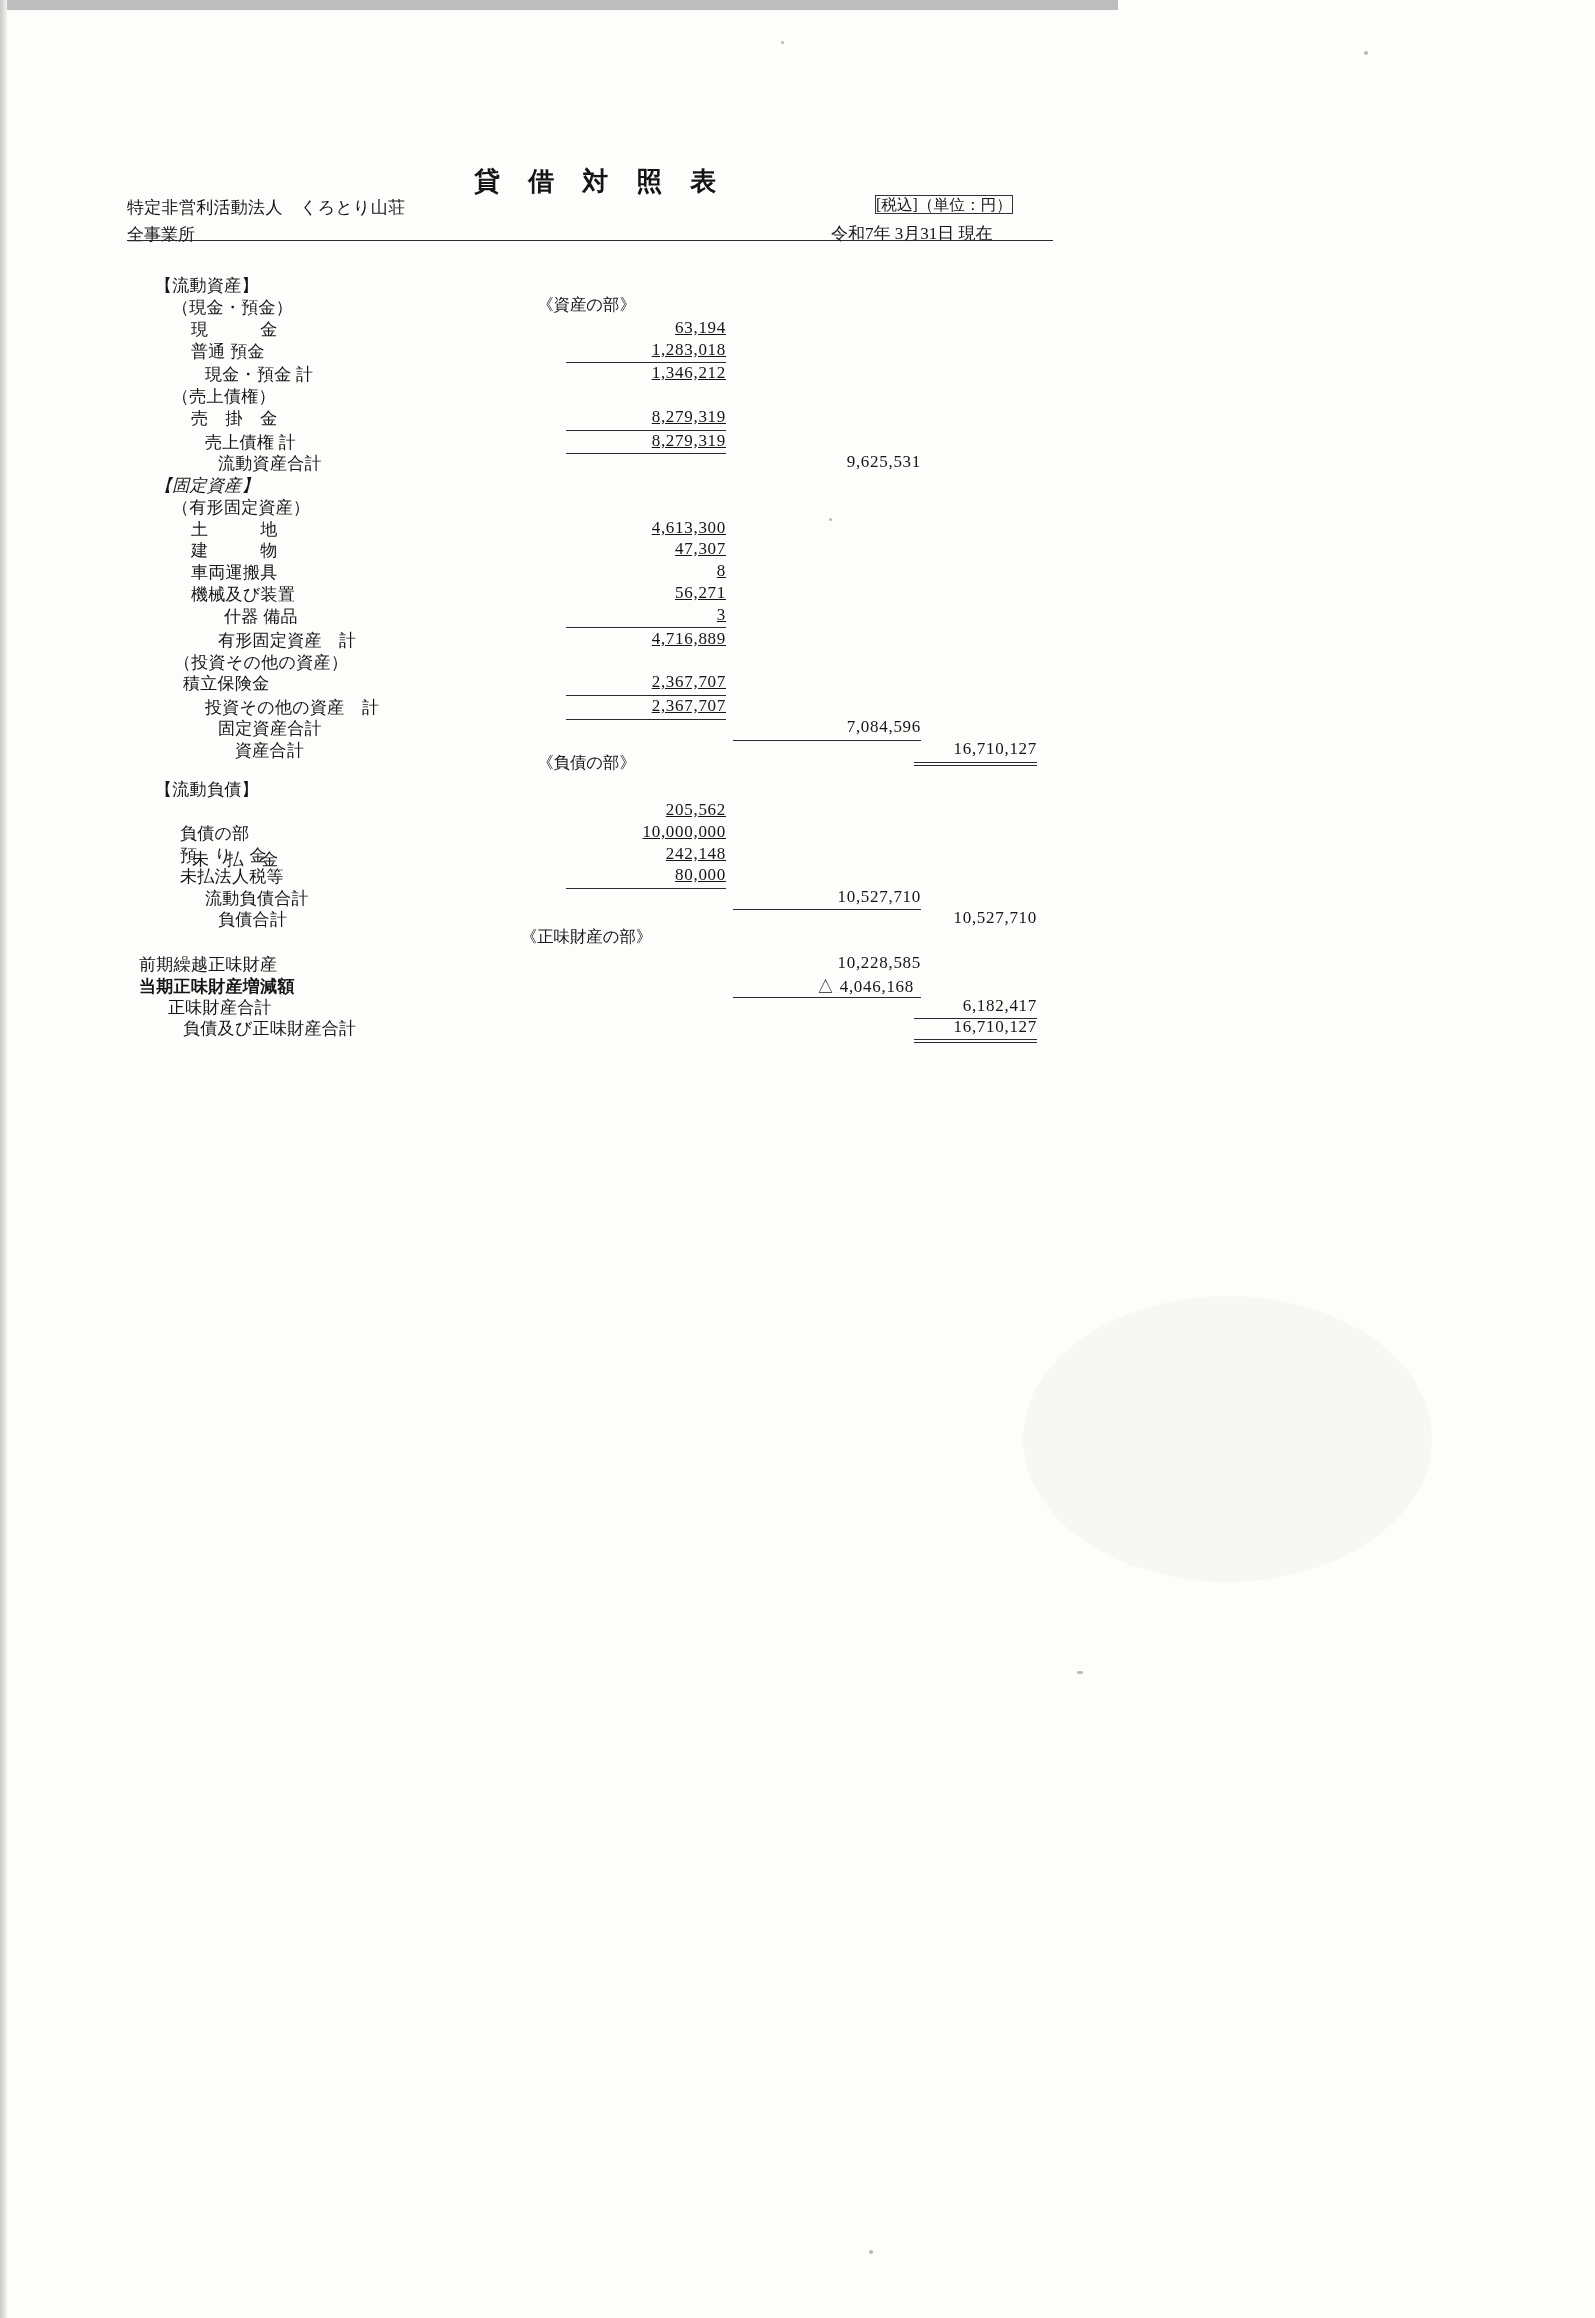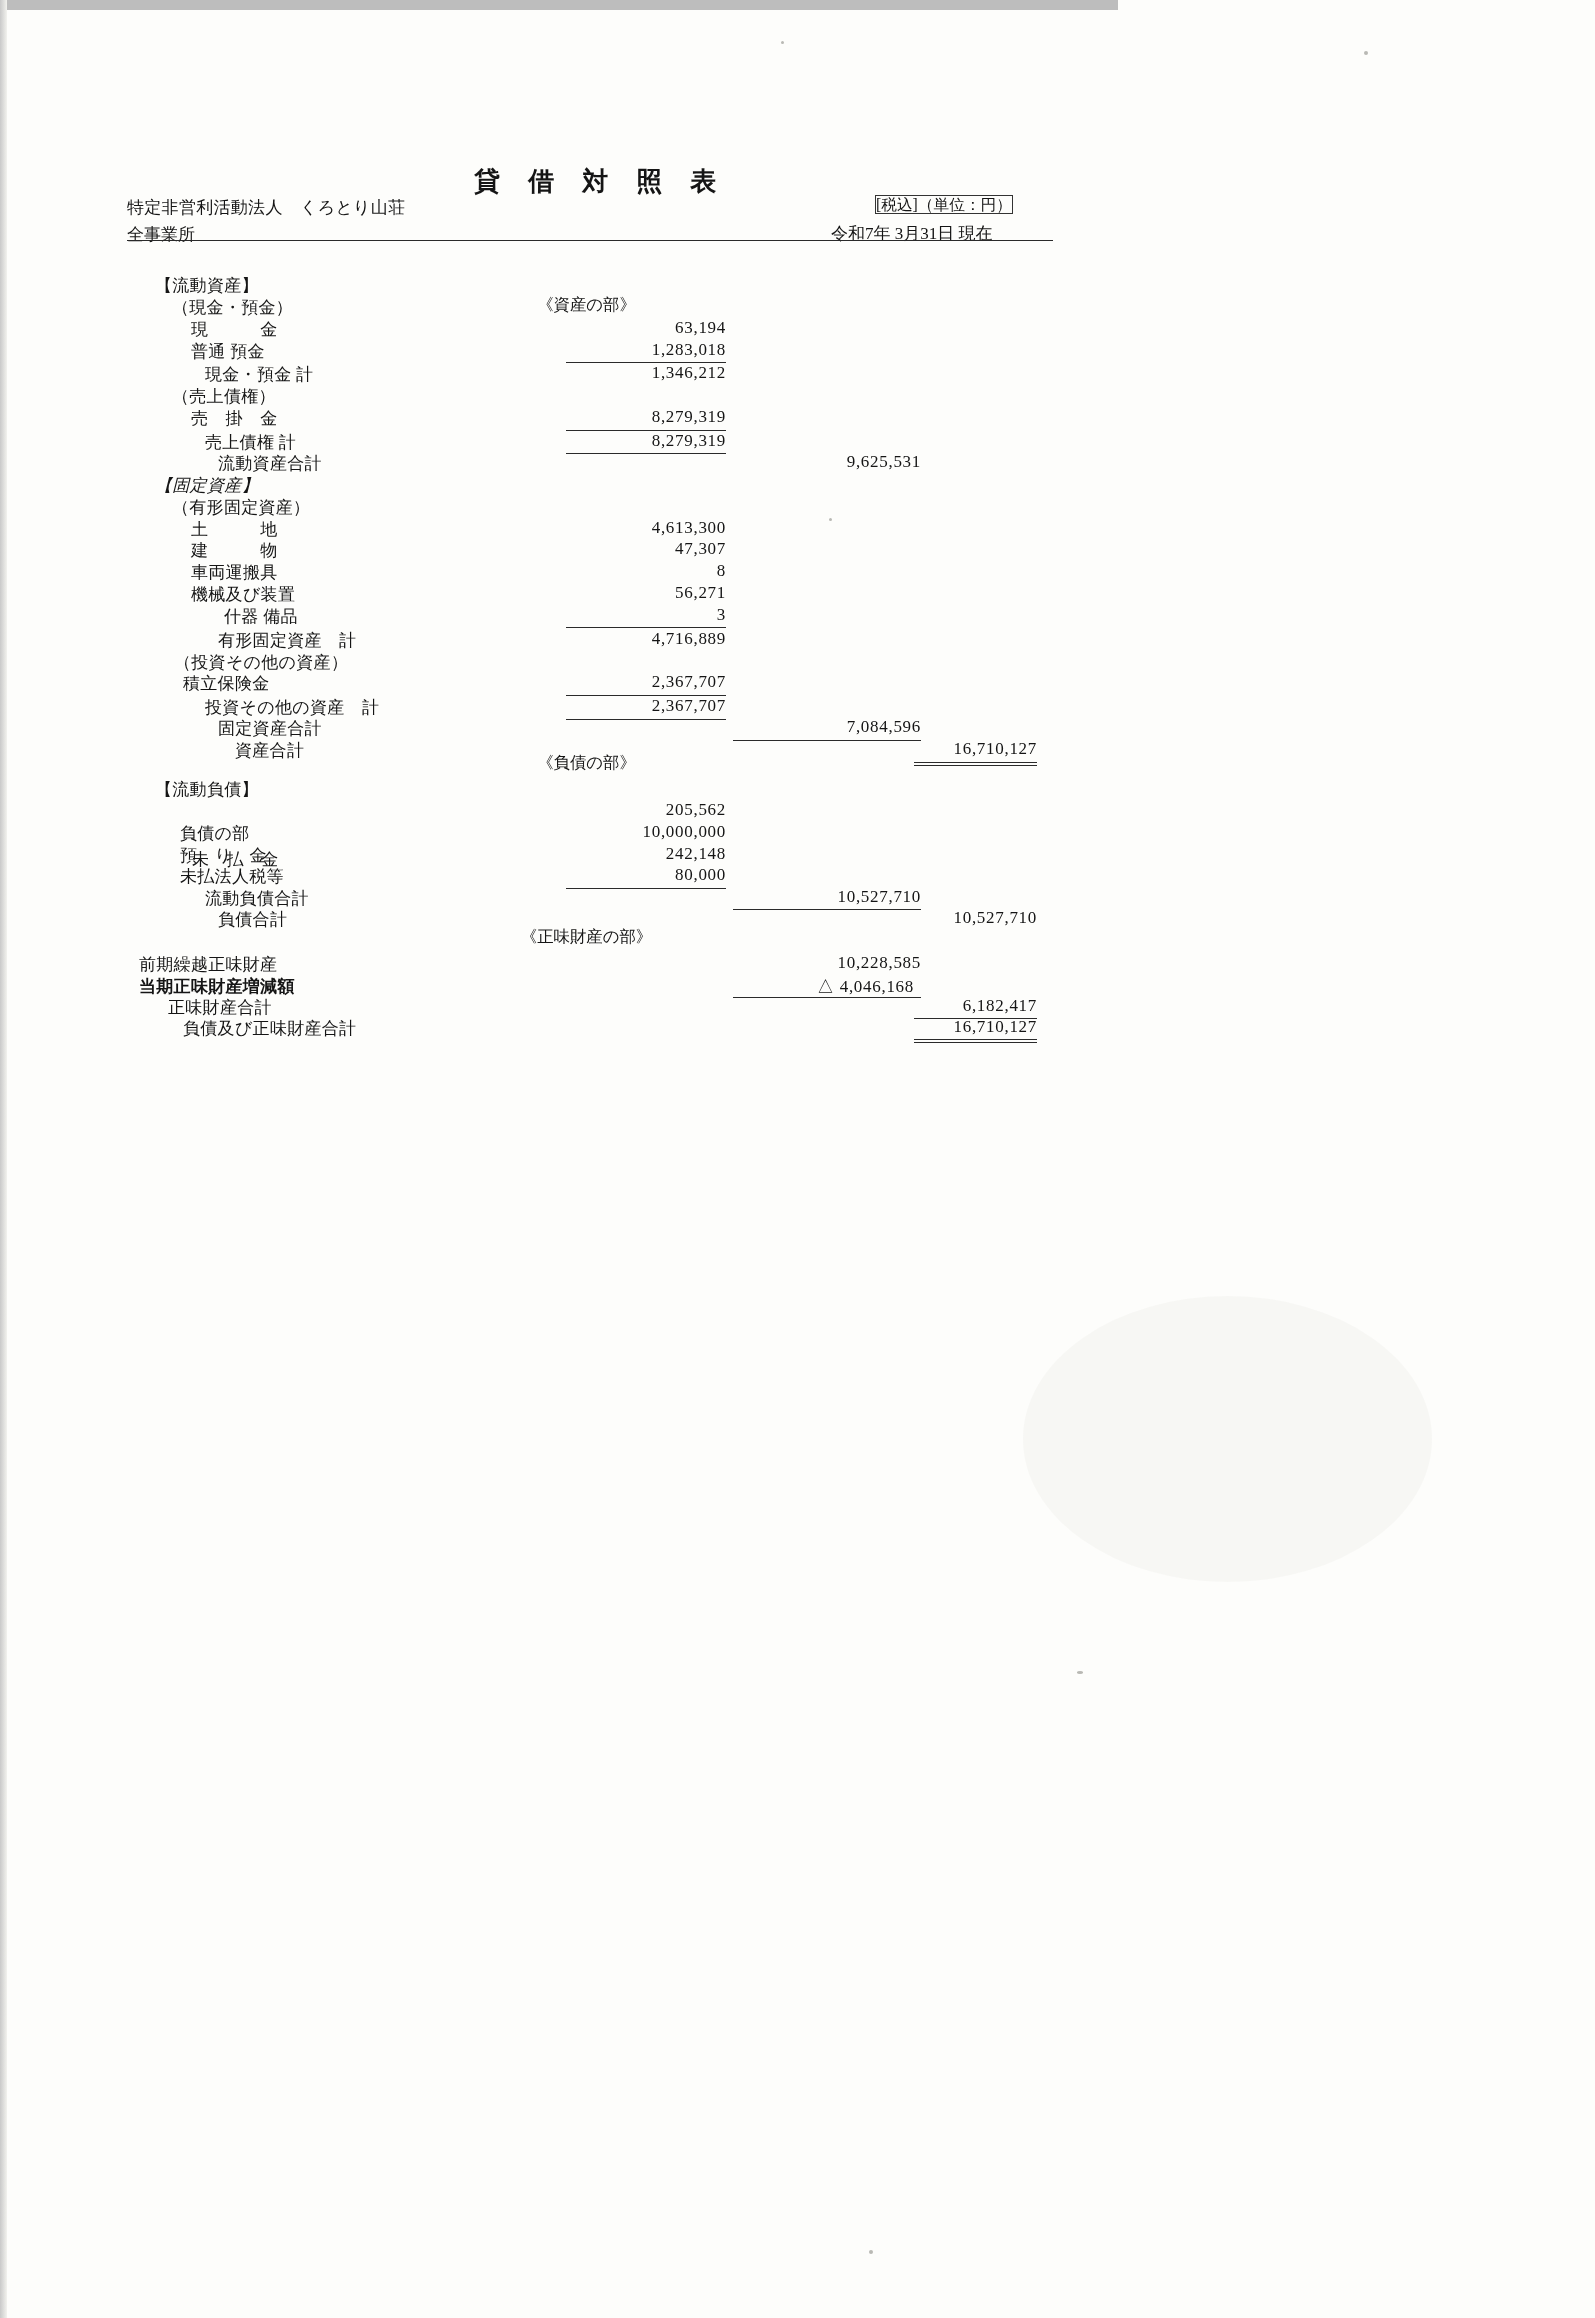--- a/index.html
+++ b/index.html
@@ -97,21 +97,21 @@
     letter-spacing: 0.3px;
   }
   .num {
     position: absolute;
     font-size: 17px;
     text-align: right;
     font-family: "Liberation Serif", serif;
     letter-spacing: 0.7px;
     white-space: nowrap;
   }
-  .c1 { width: 157px; }   
+  .c1 { width: 157px; text-decoration: underline; }   
   .c2 { width: 157px; }
   .c3 { width: 157px; }
   .rule {
     position: absolute;
     height: 0.7px;
     background: #2a2a2a;
   }
   .rule2 {
     position: absolute;
     height: 2px;

